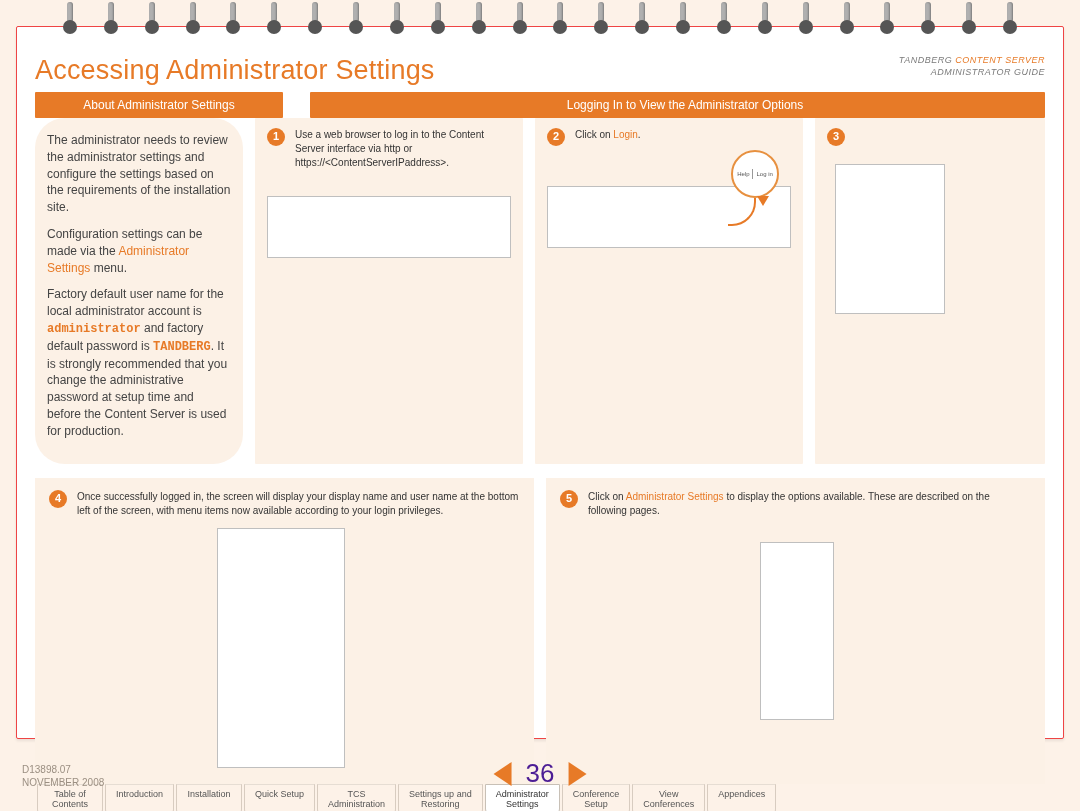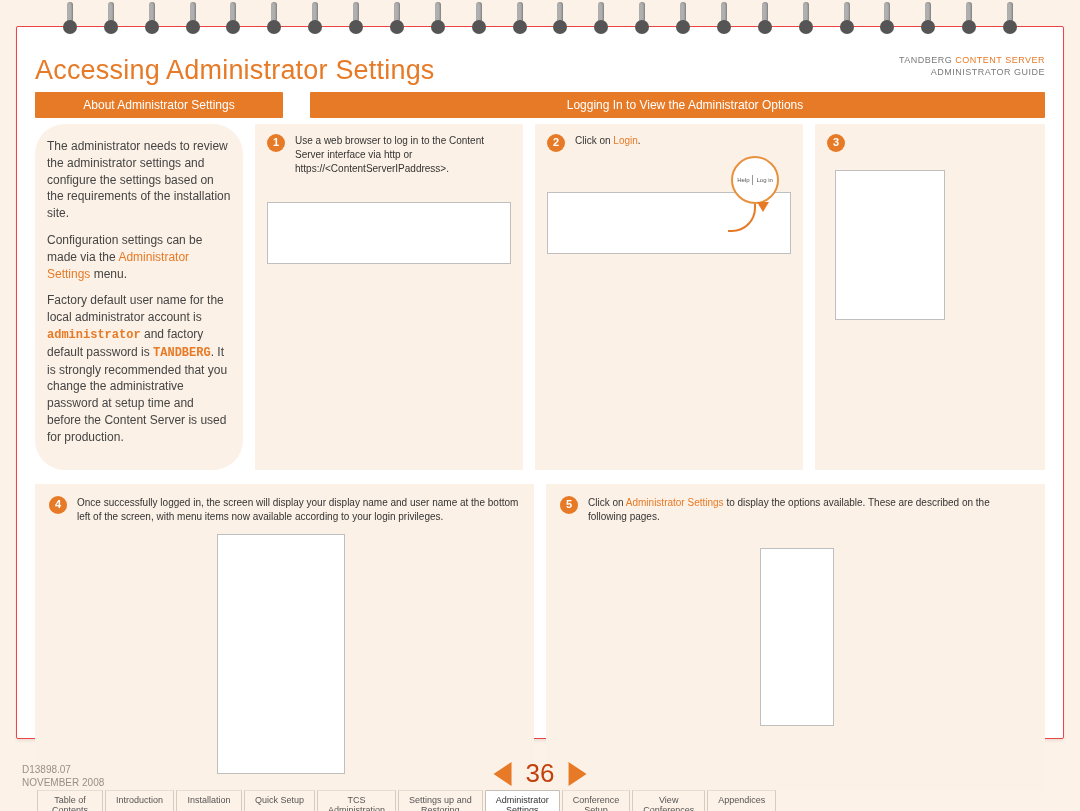--- a/index.html
+++ b/index.html
@@ -46,24 +46,24 @@
     top:26px; left:16px; right:16px; bottom:72px;
     background:#fff;
     border:1px solid #ef4444;
     border-radius:2px;
     padding:28px 18px 12px 18px;
     box-shadow: 0 2px 3px rgba(0,0,0,.08);
   }
   
   .hdr { display:flex; justify-content:space-between; align-items:flex-start; margin-bottom:6px;}
   .title { font-size:27px; color:#e77a27; font-weight:300; letter-spacing:0.2px;}
-  .brand { text-align:right; font-size:9px; letter-spacing:0.5px; color:#7a7a7a; line-height:1.3;}
+  .brand { text-align:right; font-size:9px; letter-spacing:0.5px; color:#7a7a7a; line-height:1.3;font-style:italic;}
   .brand .orange { color:#e77a27; }
   
-  .bars { display:flex; gap:27px; margin-bottom:6px;border-radius:8px;}
+  .bars { display:flex; gap:27px; border-radius:8px;}
   .bar { background:#e77a27; color:#fff; font-size:12px; text-align:center; padding:6px 4px; border-radius:1px;}
   .bar.left { width:248px; }
   .bar.right { flex:1;padding-left:19px; }
   
   .row1 { display:flex; gap:12px; }
   .panel { background:#fcf1e6; border-radius:1px; }
   .about { width:208px; padding:14px 12px; font-size:12px; color:#444; line-height:1.4;border-radius:30px;}
   .about p { margin-bottom:10px; }
   .about .hl { color:#e77a27; }
   .about .mono { color:#e77a27; font-family: "Courier New", monospace; font-weight:bold;}
@@ -129,21 +129,21 @@
     min-width:66px;
   }
   .tab.active { background:#fff; border-color:#c8c0b6; color:#333;}
   
   .footer {
     position:absolute; left:22px; right:22px; bottom:22px;
     display:flex; align-items:center; justify-content:space-between;
     color:#9b8f82; font-size:10px;
   }
   .pager { display:flex; align-items:center; gap:14px; color:#e2833f; font-size:26px; position:absolute; left:50%; transform:translateX(-50%); bottom:0;}
-  .pager .pg { color:#c2410c; font-weight:300;}
+  .pager .pg { color:#4c1d95; font-weight:300;}
   .arrow {
     width:0;height:0; cursor:pointer;
   }
   .arrow.left { border-top:12px solid transparent; border-bottom:12px solid transparent; border-right:18px solid #e77a27;}
   .arrow.right{ border-top:12px solid transparent; border-bottom:12px solid transparent; border-left:18px solid #e77a27;}
   .docmeta { line-height:1.3;}
 </style>
 </head>
 <body>
 

